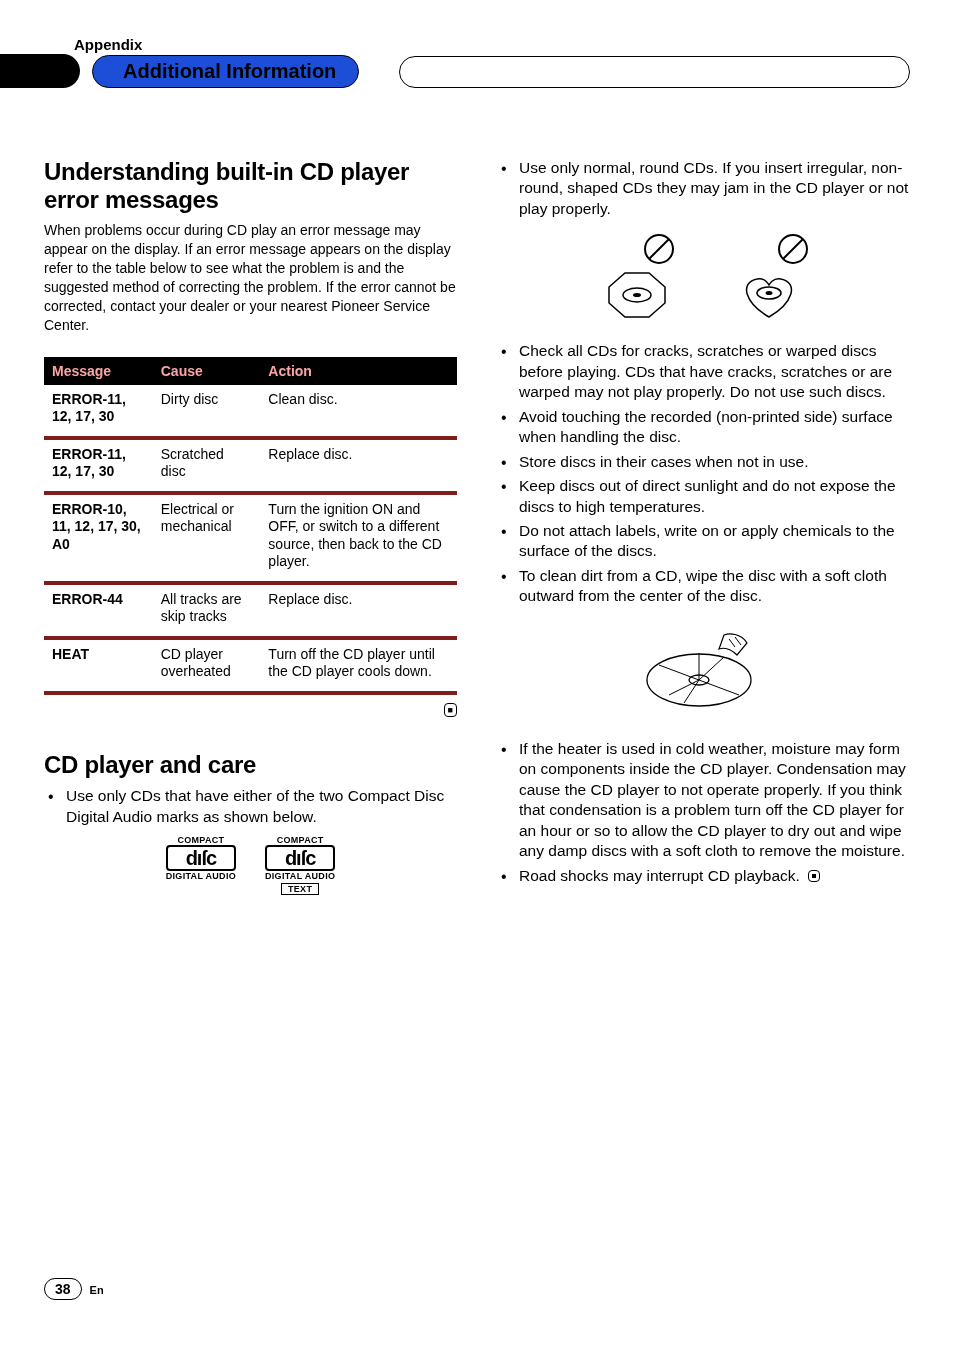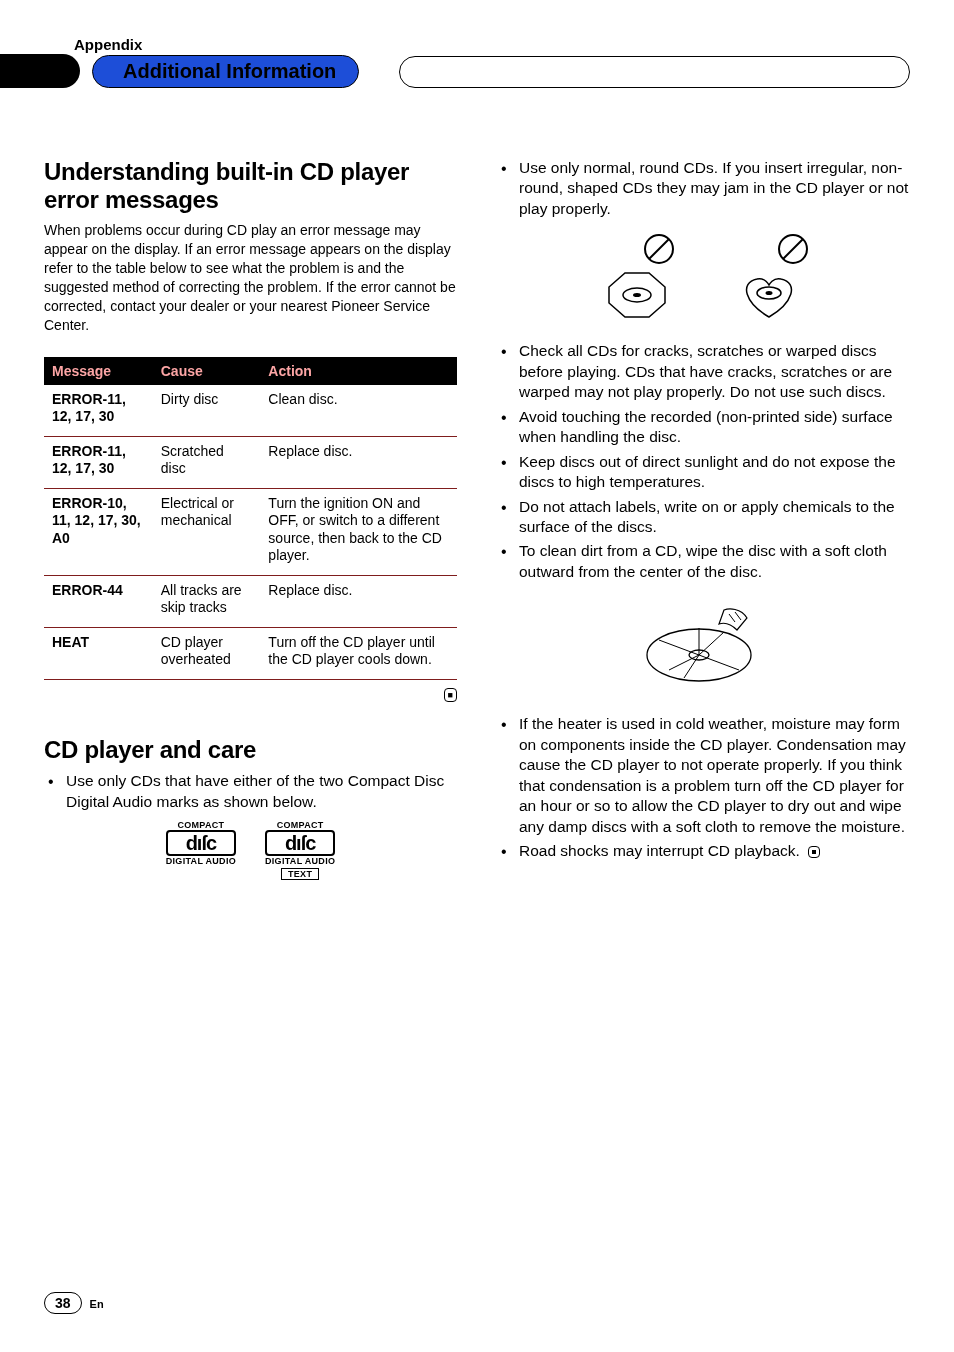--- a/index.html
+++ b/index.html
@@ -44,41 +44,41 @@
   .col { flex: 1; }
   h2.section-title { font-weight: 800; font-size: 24px; line-height: 1.15; margin-bottom: 8px; letter-spacing: -0.3px;}
   p.body { font-size: 14px; line-height: 1.35; margin-bottom: 22px; font-weight: 300;}
   table.err { width: 100%; border-collapse: collapse; font-size: 14px; }
   table.err th {
     background: #000; color: #fca5a5; text-align: left; font-weight: bold;
     padding: 6px 8px; border: 0;
   }
   table.err td {
     padding: 6px 8px 10px 8px; vertical-align: top;
-    border-bottom: 1px solid #7f1d1d; line-height: 1.25;
+    border-bottom: 4px solid #7f1d1d; line-height: 1.25;
   }
   table.err td.msg { font-weight: bold; }
   .end-icon { text-align: right; font-size: 13px; margin-top: 6px; }
   .end-icon span { border: 1.4px solid #000; border-radius: 4px; padding: 0 3px; font-size: 9px; display:inline-block; line-height:12px;}
   ul.bullets { list-style: none; padding: 0; margin: 0; }
   ul.bullets > li {
     position: relative; padding-left: 22px; line-height: 1.32; margin-bottom: 4px;
     font-size: 15.5px; font-weight: 300;
   }
   ul.bullets > li::before {
     content: "•"; position: absolute; left: 4px; top: 0; font-size: 16px;
   }
   .logo-row { display:flex; gap:29px; justify-content:center; margin:8px 0 28px 0;}
   .logo-block { text-align:center; font-size:9px; font-weight:bold; letter-spacing:0.3px;}
   .logo-block .big { font-size: 20px; font-family: Arial Black, Arial; letter-spacing: -1px; display:block; line-height:0.9; border:2px solid #000; border-radius:4px; padding:2px 4px;}
   .logo-block .text-badge { border:1.5px solid #000; display:inline-block; padding:0 6px; margin-top:2px; font-size:9px;}
   .shape-row { display:flex; gap:50px; justify-content:center; margin: 14px 0 18px 0;}
   .shape-item svg { display:block; }
   .clean-illus { display:flex; justify-content:center; margin: 18px 0 24px 0;}
-  .page-num-wrap{ position:absolute; bottom:38px; left:44px; display:flex; align-items:baseline; gap:8px;}
+  .page-num-wrap{ position:absolute; bottom:52px; left:44px; display:flex; align-items:baseline; gap:8px;}
   .page-pill{ border:1.5px solid #000; border-radius: 14px; padding: 2px 10px; font-weight:bold; font-size:14px;}
   .lang{ font-size:11px; font-weight:bold;}
   .inline-end-icon { display:inline-block; border:1.4px solid #000; border-radius:4px; width:12px; height:12px; vertical-align:middle; position:relative; margin-left:4px;}
   .inline-end-icon::after{content:""; position:absolute; left:3px; top:3px; width:4px; height:4px; background:#000;}
 </style>
 </head>
 <body>
 
 <div class="appendix-label">Appendix</div>
 
@@ -180,20 +180,21 @@
             <ellipse cx="34" cy="20" rx="12" ry="6" fill="none" stroke="#000" stroke-width="1.5"></ellipse>
             <ellipse cx="34" cy="20" rx="3.5" ry="2" fill="#000"></ellipse>
           </g>
         </svg>
       </div>
     </div>
 
     <ul class="bullets">
       <li>Check all CDs for cracks, scratches or warped discs before playing. CDs that have cracks, scratches or are warped may not play properly. Do not use such discs.</li>
       <li>Avoid touching the recorded (non-printed side) surface when handling the disc.</li>
+      <li>Store discs in their cases when not in use.</li>
       <li>Keep discs out of direct sunlight and do not expose the discs to high temperatures.</li>
       <li>Do not attach labels, write on or apply chemicals to the surface of the discs.</li>
       <li>To clean dirt from a CD, wipe the disc with a soft cloth outward from the center of the disc.</li>
     </ul>
 
     <div class="clean-illus">
       <svg width="150" height="90" viewBox="0 0 150 90">
         <ellipse cx="70" cy="55" rx="52" ry="26" fill="none" stroke="#000" stroke-width="1.3"></ellipse>
         <ellipse cx="70" cy="55" rx="10" ry="5" fill="none" stroke="#000" stroke-width="1.3"></ellipse>
         <path d="M70 55 L30 40 M70 55 L55 78 M70 55 L110 70 M70 55 L95 32 M70 55 L70 28 M70 55 L40 70" stroke="#000" stroke-width="1" fill="none"></path>

